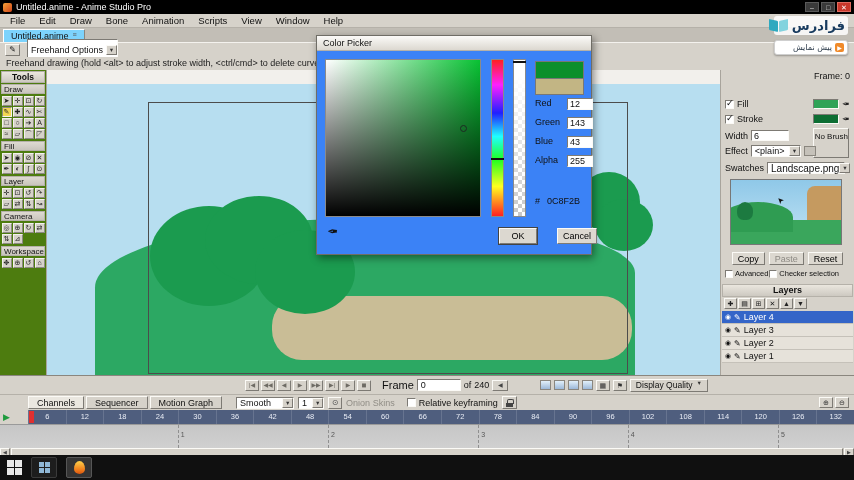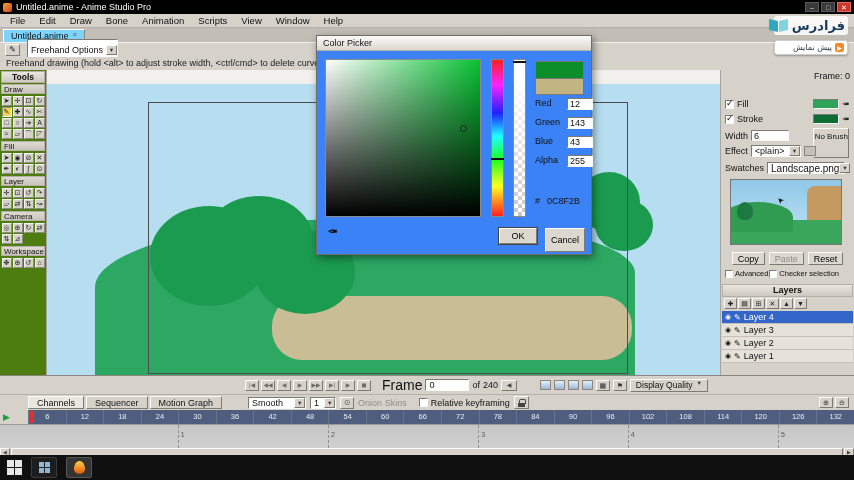--- a/index.html
+++ b/index.html
@@ -103,40 +103,40 @@
   .cp-swatch-new{position:absolute;left:218px;top:25px;width:49px;height:17px;border:1px solid #777;border-bottom:none}
   .cp-swatch-old{position:absolute;left:218px;top:42px;width:49px;height:17px;border:1px solid #777}
   .cp-channels{position:absolute;left:218px;top:62px}
   .cp-row{display:flex;align-items:flex-start;height:19px;gap:4px}
   .cp-label{width:28px;font-size:9px}
   .cp-input{width:26px;height:12px;font-size:9px;padding:0 2px;line-height:11px}
   .cp-hex{position:absolute;left:218px;top:160px;font-size:9px;display:flex;gap:7px}
   .cp-dropper{position:absolute;left:10px;top:188px;font-size:13px;transform:scaleX(-1)}
   .btn{background:#dcd8d0;border:1px solid;border-color:#fbfaf6 #7d7a74 #7d7a74 #fbfaf6;font-size:9px;font-family:inherit}
   .cp-ok{position:absolute;left:182px;top:192px;width:38px;height:16px;box-shadow:0 0 0 1px #444}
-  .cp-cancel{position:absolute;left:228px;top:192px;width:40px;height:24px}
+  .cp-cancel{position:absolute;left:240px;top:192px;width:40px;height:16px}
 
   
   .timeline{position:absolute;left:0;top:375px;width:854px;height:80px;background:#d6d2ca;border-top:1px solid #8a867e}
   .tl-controls{position:absolute;top:0;left:0;right:0;height:18px;display:flex;align-items:center;gap:3px;padding:0 4px}
   .tl-spacer1{width:238px;flex:none}
   .tp-btn{min-width:14px;height:11px;font-size:6px;line-height:9px;text-align:center;color:#6e6b64;padding:0 1px;white-space:nowrap}
-  .tl-frame-label{font-size:14px;margin-left:8px}
+  .tl-frame-label{font-size:11px;margin-left:8px}
   .tl-frame-input{width:44px;height:12px;font-size:9px;padding:0 3px;line-height:11px}
   .tl-of{font-size:9px;white-space:nowrap}
   .tl-end-btn{width:16px;height:11px;font-size:6px;line-height:9px;text-align:center;color:#444}
   .tl-flex{flex:1}
   .view-ic{width:11px;height:10px;border:1px solid #8a867e;background:linear-gradient(#e2f0fa,#9cb8d8);flex:none}
   .ic-btn{width:14px;height:11px;font-size:7px;line-height:9px;text-align:center;color:#333;flex:none}
   .dq-btn{height:13px;display:inline-flex;align-items:flex-start;gap:4px;padding:0 5px;font-size:8.5px;margin-right:142px;white-space:nowrap}
   .dq-arrow{font-size:5.5px;color:#333}
   .tl-tabs-row{position:absolute;top:18px;left:0;right:0;height:16px;display:flex;align-items:center;gap:4px;padding-left:28px;border-top:1px solid #b5b1a9}
   .tl-tab{padding:1px 8px;font-size:9px;height:13px;line-height:11px;white-space:nowrap}
   .tl-tab.active{background:#eae7e0}
-  .smooth-dd{width:58px;height:12px;margin-left:22px}
+  .smooth-dd{width:58px;height:12px;margin-left:10px}
   .stepper-dd{width:26px;height:12px}
   .onion-btn{width:14px;height:12px;font-size:8px;line-height:10px;text-align:center;color:#555}
   .onion-label{color:#908d86;font-size:9px;white-space:nowrap}
   .rk{display:flex;align-items:center;gap:3px;font-size:9px;margin-left:8px;white-space:nowrap}
   .lock-btn{width:15px;height:13px;position:relative;flex:none}
   .lock-btn::before{content:"";position:absolute;left:4.5px;top:1.5px;width:5px;height:4px;border:1px solid #444;border-bottom:none;border-radius:2px 2px 0 0}
   .lock-btn::after{content:"";position:absolute;left:3.5px;top:5.5px;width:7px;height:4.5px;background:#444}
   .zoom-btns{margin-left:auto;margin-right:5px;display:flex;gap:2px}
   .ruler{position:absolute;top:34px;left:0;right:0;height:14px;background:#4f5e7e;display:flex;padding-left:28px;color:#e8ecf5;font-size:7.5px}
   .ruler-cell{flex:1;text-align:center;line-height:14px;border-left:1px solid rgba(255,255,255,.14)}

